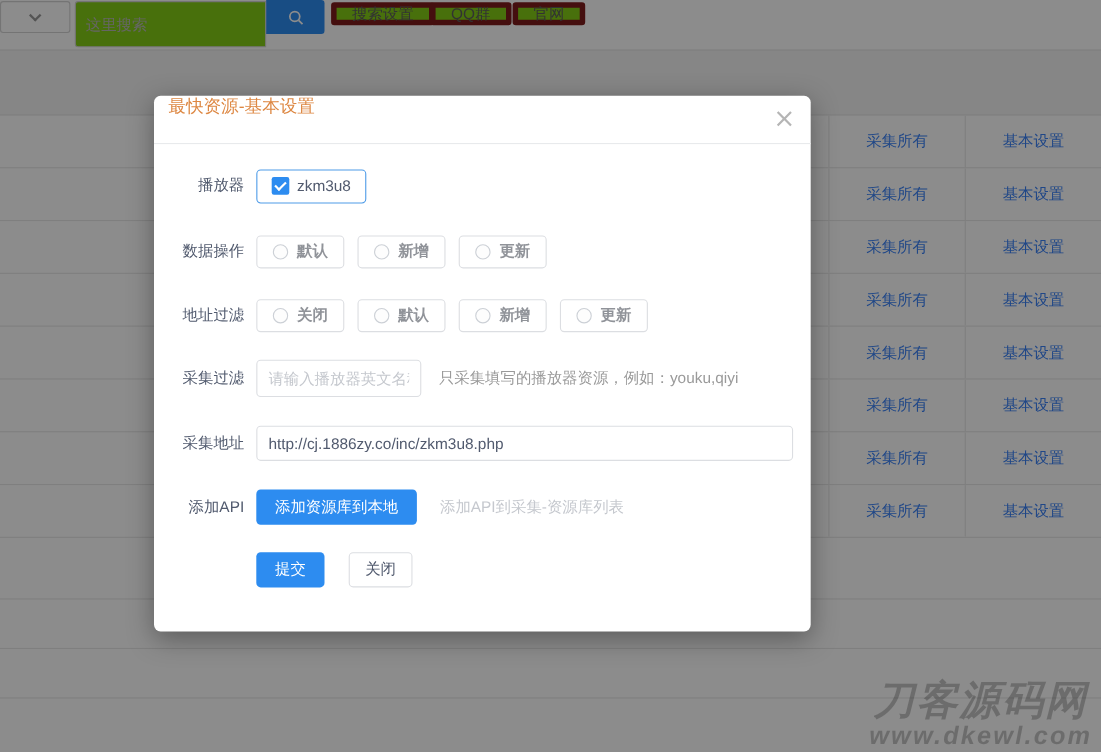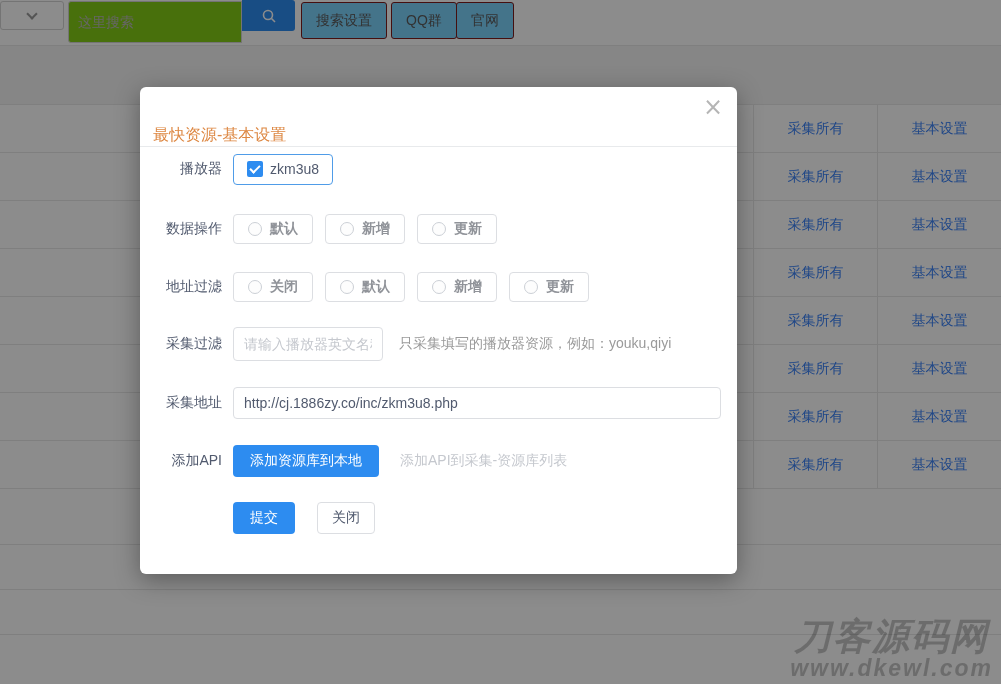--- a/index.html
+++ b/index.html
@@ -11,23 +11,23 @@
   .topbar { position:absolute; top:0; left:0; width:100%; height:32px; background:#fff; }
   .tb-select { position:absolute; left:0; top:1px; width:64px; height:29px;
     border:1px solid #d4d4d4; border-radius:3px; display:flex; align-items:center; justify-content:center; background:#fff; }
   .chev { width:8px; height:8px; border-right:2px solid #9a9a9a; border-bottom:2px solid #9a9a9a;
     transform:rotate(45deg); margin-top:-4px; }
   .tb-search { position:absolute; left:68px; top:1px; width:174px; height:42px;
     border:1px solid #d4d4d4; border-radius:3px 0 0 3px; padding:0 9px; font-size:14px; color:#555; background:#84cc16; }
   .tb-search::placeholder { color:#b9b9b9; }
   .tb-searchbtn { position:absolute; left:242px; top:0; width:53px; height:31px; background:#2d8cf0;
     border:none; border-radius:0 3px 3px 0; display:flex; align-items:center; justify-content:center; cursor:pointer; }
-  .tb-btn { position:absolute; top:2px; height:37px; background:#7dd3fc; border:1px solid #7f1d1d;
+  .tb-btn { position:absolute; top:2px; height:21px; background:#84cc16; border:5px solid #7f1d1d;
     border-radius:3px; font-size:14px; color:#5c5c5c; padding:0 14px; display:flex; align-items:center; }
-  .tb-btn.b1 { left:301px; } .tb-btn.b2 { left:391px; } .tb-btn.b3 { left:456px;font-family:Liberation Mono, monospace; }
+  .tb-btn.b1 { left:301px; } .tb-btn.b2 { left:391px; } .tb-btn.b3 { left:466px;font-family:Liberation Mono, monospace; }
 
   .panelband { position:absolute; top:45px; left:0; width:100%; height:60px; background:#f4f4f4;
     border-top:1px solid #e7e7e7; border-bottom:1px solid #e7e7e7; }
 
   .bgtable { position:absolute; top:105px; left:0; width:100%; }
   .bgrow { display:flex; height:48px; border-bottom:1px solid #e7e7e7; overflow:hidden; align-items:stretch; }
   .bgrow .c { flex-shrink:0; display:flex; align-items:center; justify-content:center;
     font-size:14px; color:#3b82f6; }
   .bgrow .c1 { flex:1 1 auto; }
   .bgrow .c2, .bgrow .c3, .bgrow .c4 { width:124px; border-left:1px solid #e7e7e7; }
@@ -37,21 +37,21 @@
   
   .overlay { position:absolute; inset:0; background:rgba(0,0,0,0.45); z-index:10; }
   .watermark { position:absolute; right:8px; bottom:4px; z-index:11; text-align:center;
     color:rgba(25,25,25,0.28); font-style:italic; font-weight:bold; line-height:1.0;margin-left:36px; }
   .wm1 { font-size:37px; letter-spacing:2px; }
   .wm2 { font-size:23px; letter-spacing:2px; margin-top:2px; }
 
   
   .modal { position:absolute; left:140px; top:87px; width:597px; height:487px; background:#fff;
     border-radius:6px; box-shadow:0 6px 24px rgba(0,0,0,0.35); z-index:20; }
-  .m-head { height:60px; border-bottom:1px solid #e8eaec; display:flex; align-items:flex-end; padding:0 13px; }
+  .m-head { height:44px; border-bottom:1px solid #e8eaec; display:flex; align-items:flex-start; padding:0 13px; }
   .m-title { font-size:16px; color:#dd8742; }
   .m-close { position:absolute; right:14px; top:8px; font-size:24px; color:#b5b5b5; cursor:pointer;
     background:none; border:none; line-height:1; font-family:"DejaVu Sans",sans-serif; }
   .m-row { position:absolute; left:0; width:100%; height:34px; display:flex; align-items:center; }
   .m-label { width:82px; text-align:right; font-size:14px; color:#515a6e; flex-shrink:0; margin-right:11px;padding-left:20px; }
   .r1 { top:65px; } .r2 { top:125px; } .r3 { top:183px; } .r4 { top:240px; }
   .r5 { top:299px; } .r6 { top:357px; } .r7 { top:414px; }
 
   .chk-box { display:inline-flex; align-items:center; gap:7px; height:31px; padding:0 13px;
     border:1px solid #4f9ce8; border-radius:4px; cursor:pointer; }

